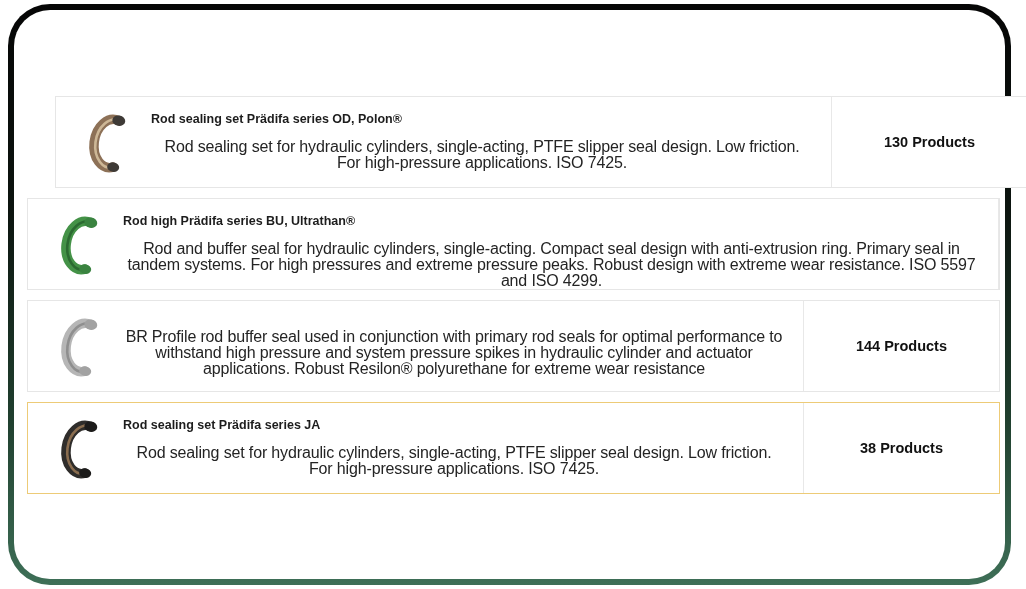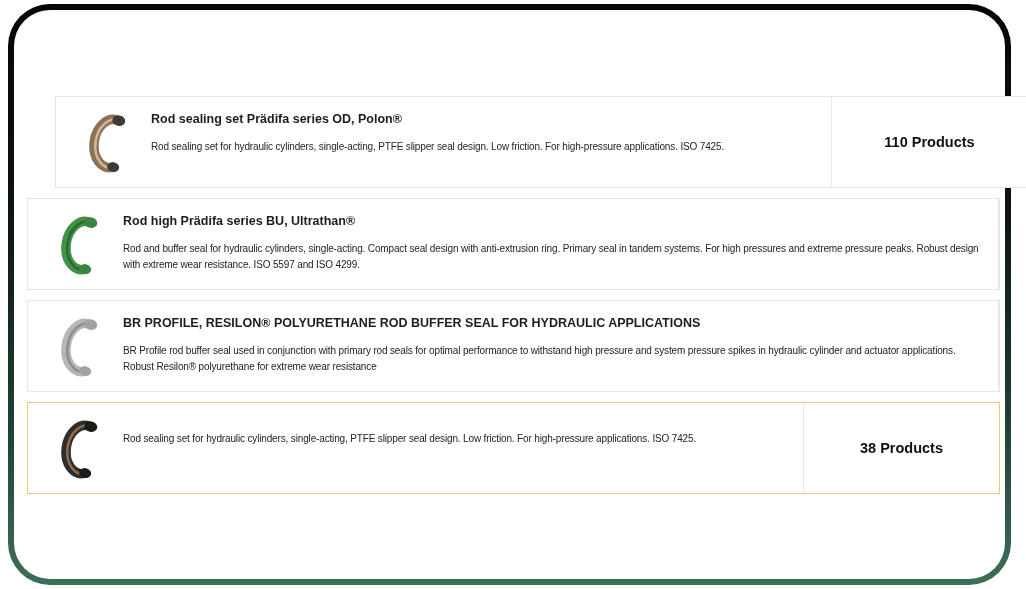--- a/index.html
+++ b/index.html
@@ -22,22 +22,22 @@
   .row.r1 { top:102px; }
   .row.r2 { top:204px; }
   .row.r3 { top:306px; }
   .row.highlight { border-color:#edcb77; }
 
   .img-col { width:95px; flex:0 0 95px; display:flex; align-items:center; justify-content:center; }
   .text-col { flex:1 1 auto; border-right:1px solid #e8e8e8; padding:15px 18px 0 0; min-width:0; }
   .count-col { width:195px; flex:0 0 195px; display:flex; align-items:center; justify-content:center; }
 
   .title { font-size:12.5px; font-weight:bold; color:#1d1d1d; line-height:14px; }
-  .desc  { font-size:10px; color:#242424; line-height:16px; margin-top:13px;
-           letter-spacing:-0.15px; }
+  .desc  { font-size:16px; color:#242424; line-height:16px; margin-top:13px;
+           letter-spacing:-0.15px;text-align:center; }
   .count { font-size:14.5px; font-weight:bold; color:#111111; }
 
   svg.seal { display:block; }
 </style>
 </head>
 <body>
 
 <div class="canvas">
   <div class="frame"></div>
   <div class="frame-inner"></div>
@@ -53,21 +53,21 @@
             <ellipse cx="43" cy="15" rx="7.5" ry="6" fill="#3e3a36"></ellipse>
             <ellipse cx="45" cy="69" rx="7" ry="5.5" fill="#3e3a36"></ellipse>
           </g>
         </svg>
       </div>
       <div class="text-col">
         <div class="title">Rod sealing set Prädifa series OD, Polon®</div>
         <div class="desc">Rod sealing set for hydraulic cylinders, single-acting, PTFE slipper seal design. Low friction. For high-pressure applications. ISO 7425.</div>
       </div>
       <div class="count-col">
-        <span class="count">110 Products</span>
+        <span class="count">130 Products</span>
       </div>
     </div>
 
     <div class="row r1">
       <div class="img-col">
         <svg class="seal" width="52" height="78" viewBox="0 0 60 84">
           <g transform="rotate(9 30 42)">
             <path d="M 43 15 A 20 28 0 1 0 45 69" fill="none" stroke-width="11" stroke-linecap="round" stroke="#449247"></path>
             <path transform="translate(1.5 0)" d="M 43 15 A 20 28 0 1 0 45 69" fill="none" stroke-width="3" stroke-linecap="round" stroke="#2b6a31"></path>
             <ellipse cx="43" cy="15" rx="7.5" ry="6" fill="#3a8340"></ellipse>
@@ -86,37 +86,40 @@
         <svg class="seal" width="52" height="78" viewBox="0 0 60 84">
           <g transform="rotate(9 30 42)">
             <path d="M 43 15 A 20 28 0 1 0 45 69" fill="none" stroke-width="11" stroke-linecap="round" stroke="#b6b6b6"></path>
             <path transform="translate(1.5 0)" d="M 43 15 A 20 28 0 1 0 45 69" fill="none" stroke-width="3" stroke-linecap="round" stroke="#8f8f8f"></path>
             <ellipse cx="43" cy="15" rx="7.5" ry="6" fill="#a2a2a2"></ellipse>
             <ellipse cx="45" cy="69" rx="7" ry="5.5" fill="#a2a2a2"></ellipse>
           </g>
         </svg>
       </div>
       <div class="text-col">
-        <div class="title">BR PROFILE, RESILON® POLYURETHANE ROD BUFFER SEAL FOR HYDRAULIC APPLICATIONS</div>
         <div class="desc">BR Profile rod buffer seal used in conjunction with primary rod seals for optimal performance to withstand high pressure and system pressure spikes in hydraulic cylinder and actuator applications. Robust Resilon® polyurethane for extreme wear resistance</div>
+      </div>
+      <div class="count-col">
+        <span class="count">144 Products</span>
       </div>
     </div>
 
     <div class="row r3 highlight">
       <div class="img-col">
         <svg class="seal" width="52" height="78" viewBox="0 0 60 84">
           <g transform="rotate(9 30 42)">
             <path d="M 43 15 A 20 28 0 1 0 45 69" fill="none" stroke-width="11" stroke-linecap="round" stroke="#2f2d2b"></path>
             <path transform="translate(1.5 0)" d="M 43 15 A 20 28 0 1 0 45 69" fill="none" stroke-width="3" stroke-linecap="round" stroke="#8a6d4f"></path>
             <ellipse cx="43" cy="15" rx="7.5" ry="6" fill="#1c1b1a"></ellipse>
             <ellipse cx="45" cy="69" rx="7" ry="5.5" fill="#1c1b1a"></ellipse>
           </g>
         </svg>
       </div>
       <div class="text-col">
+        <div class="title">Rod sealing set Prädifa series JA</div>
         <div class="desc">Rod sealing set for hydraulic cylinders, single-acting, PTFE slipper seal design. Low friction. For high-pressure applications. ISO 7425.</div>
       </div>
       <div class="count-col">
         <span class="count">38 Products</span>
       </div>
     </div>
 
   </div>
 </div>
 

